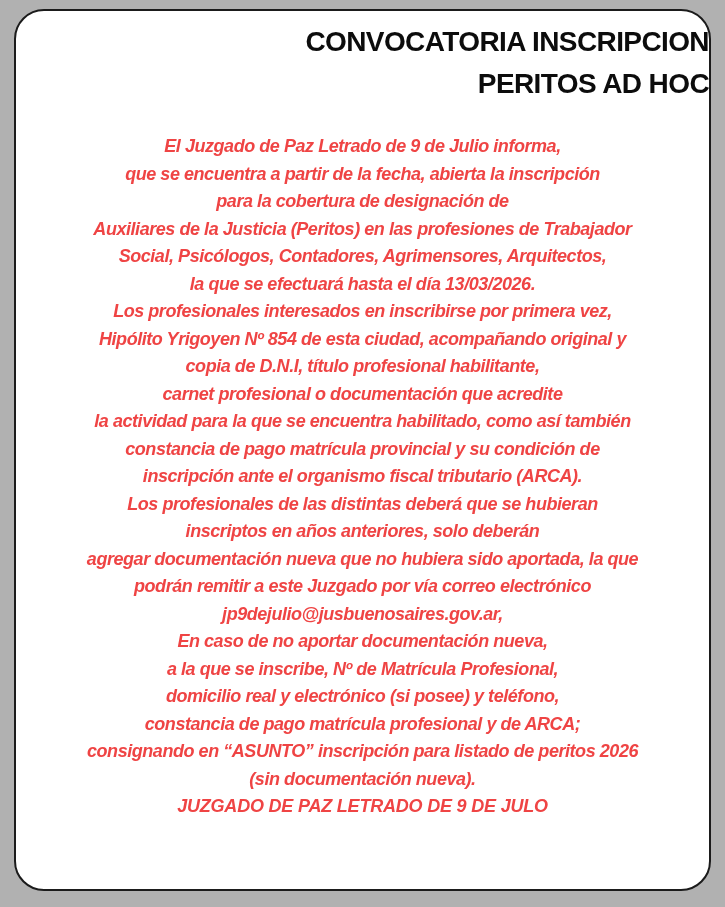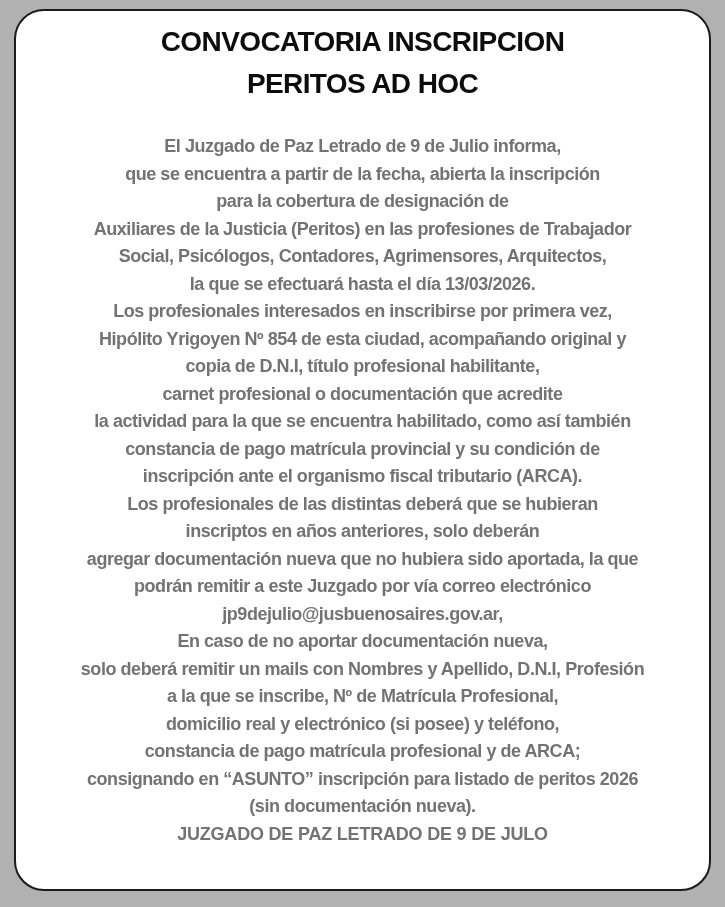--- a/index.html
+++ b/index.html
@@ -21,35 +21,36 @@
     width: 697px;
     height: 882px;
     box-sizing: border-box;
     background: #ffffff;
     border: 2px solid #1b1b1b;
     border-radius: 30px;
     color: #0f0f0f;
   }
   .title-block {
     padding-top: 10px;
-    text-align: center;
+    text-align: right;
     font-weight: 700;
     font-size: 28px;
     line-height: 42px;
     letter-spacing: -0.6px;
     color: #0c0c0c;
   }
   .body-block {
     margin-top: 28px;
     text-align: center;
     font-weight: 700;
     font-size: 18px;
     line-height: 27.5px;
     letter-spacing: -0.45px;
-    color: #737373;
+    color: #ef4444;
+    font-style: italic;
   }
   .line {
     white-space: nowrap;
   }
   .footer-line {
     white-space: nowrap;
     letter-spacing: -0.2px;
   }
 </style>
 </head>
@@ -74,21 +75,20 @@
         <div class="line">carnet profesional o documentación que acredite</div>
         <div class="line">la actividad para la que se encuentra habilitado, como así también</div>
         <div class="line">constancia de pago matrícula provincial y su condición de</div>
         <div class="line">inscripción ante el organismo fiscal tributario (ARCA).</div>
         <div class="line">Los profesionales de las distintas deberá que se hubieran</div>
         <div class="line">inscriptos en años anteriores, solo deberán</div>
         <div class="line">agregar documentación nueva que no hubiera sido aportada, la que</div>
         <div class="line">podrán remitir a este Juzgado por vía correo electrónico</div>
         <div class="line">jp9dejulio@jusbuenosaires.gov.ar,</div>
         <div class="line">En caso de no aportar documentación nueva,</div>
-        <div class="line">solo deberá remitir un mails con Nombres y Apellido, D.N.I, Profesión</div>
         <div class="line">a la que se inscribe, Nº de Matrícula Profesional,</div>
         <div class="line">domicilio real y electrónico (si posee) y teléfono,</div>
         <div class="line">constancia de pago matrícula profesional y de ARCA;</div>
         <div class="line">consignando en “ASUNTO” inscripción para listado de peritos 2026</div>
         <div class="line">(sin documentación nueva).</div>
       </div>
     <div class="footer-line">JUZGADO DE PAZ LETRADO DE 9 DE JULO</div>
   </div>
 </div>
 

